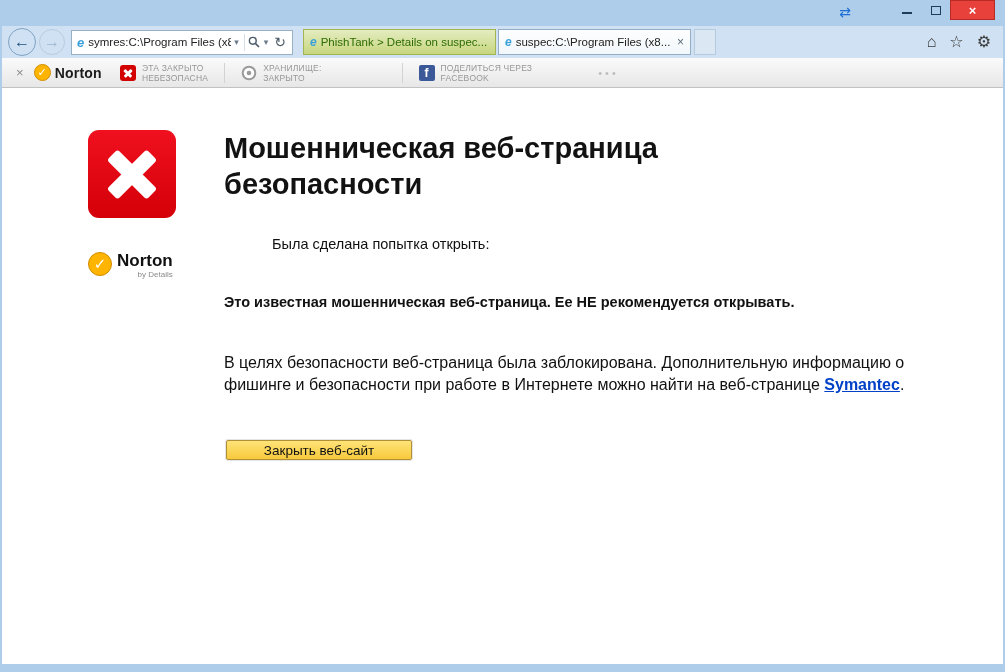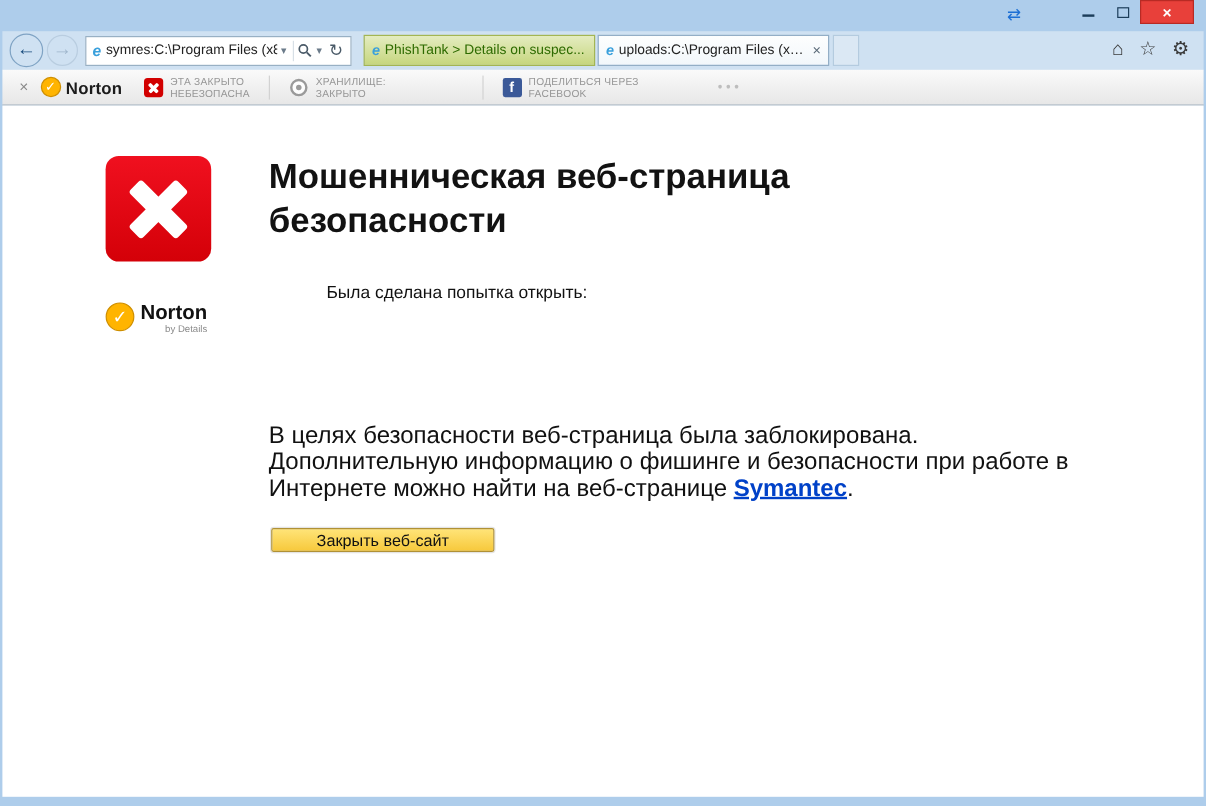--- a/index.html
+++ b/index.html
@@ -144,21 +144,21 @@
       repeating-linear-gradient(0deg, rgba(110,110,110,.55) 0 3px, rgba(190,190,190,.55) 3px 6px, rgba(150,150,150,.55) 6px 9px),
       repeating-linear-gradient(90deg, #a6a6a6 0 4px, #c9c9c9 4px 8px, #949494 8px 12px);
     filter:blur(.5px);
   }
   .warning {
     position:absolute; left:222px; top:204px; width:645px;
     font-size:14.5px; font-weight:bold; color:#111; line-height:21px;
   }
   .info {
     position:absolute; left:222px; top:264px; width:685px;
-    font-size:20px; color:#111; line-height:22px;
+    font-size:16px; color:#111; line-height:22px;
   }
   .sym-link { color:#0041c8; font-weight:bold; text-decoration:underline; cursor:pointer; }
   .close-site-btn {
     position:absolute; left:224px; top:352px; width:186px; height:20px;
     background:linear-gradient(#ffe478,#f7c93c);
     border:1px solid #b09135; border-radius:2px;
     box-shadow:0 0 0 1px #e4e4e4;
     font-size:13.5px; color:#111; cursor:pointer;
     font-family:"Liberation Sans","DejaVu Sans",sans-serif;
   }
@@ -210,21 +210,21 @@
       <span class="refresh-ic">↻</span>
     </div>
 
     <div class="tabs">
       <div class="tab tab-notify">
         <span class="ie-ic">e</span>
         <span class="tab-label">PhishTank &gt; Details on suspec...</span>
       </div>
       <div class="tab tab-active">
         <span class="ie-ic">e</span>
-        <span class="tab-label">uploads:C:\Program Files (x8...</span>
+        <span class="tab-label">suspec:C:\Program Files (x8...</span>
         <span class="tab-close">×</span>
       </div>
       <div class="newtab-btn"></div>
     </div>
 
     <div class="nav-spacer"></div>
     <div class="nav-right">
       <span>⌂</span>
       <span>☆</span>
       <span>⚙</span>
@@ -286,20 +286,21 @@
         <div class="nl-brand">Norton</div>
         <div class="nl-sub">by Details</div>
       </div>
     </div>
 
     <h1 class="page-title">Мошенническая веб-страница безопасности</h1>
 
     <div class="attempt">Была сделана попытка открыть:</div>
 
 
+    <div class="warning">Это известная мошенническая веб-страница. Ее НЕ рекомендуется открывать.</div>
 
     <div class="info"><span>В целях безопасности веб-страница была заблокирована. Дополнительную информацию о фишинге и безопасности при работе в Интернете можно найти на веб-странице </span><a class="sym-link">Symantec</a><span>.</span></div>
 
     <button class="close-site-btn">Закрыть веб-сайт</button>
 
 
   </div>
 
 </div>
 

